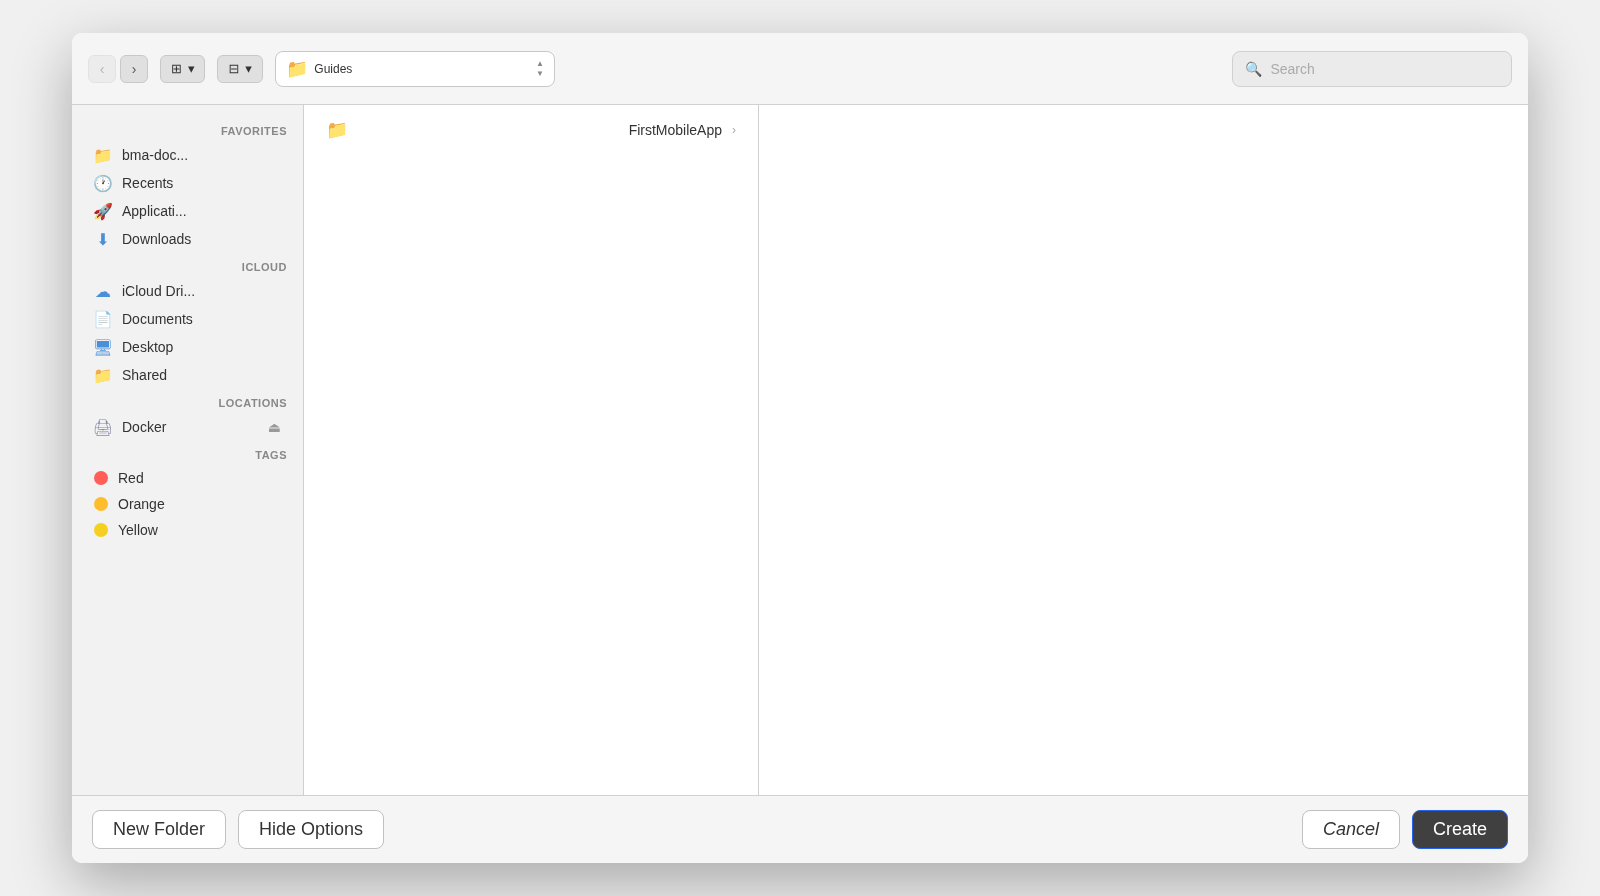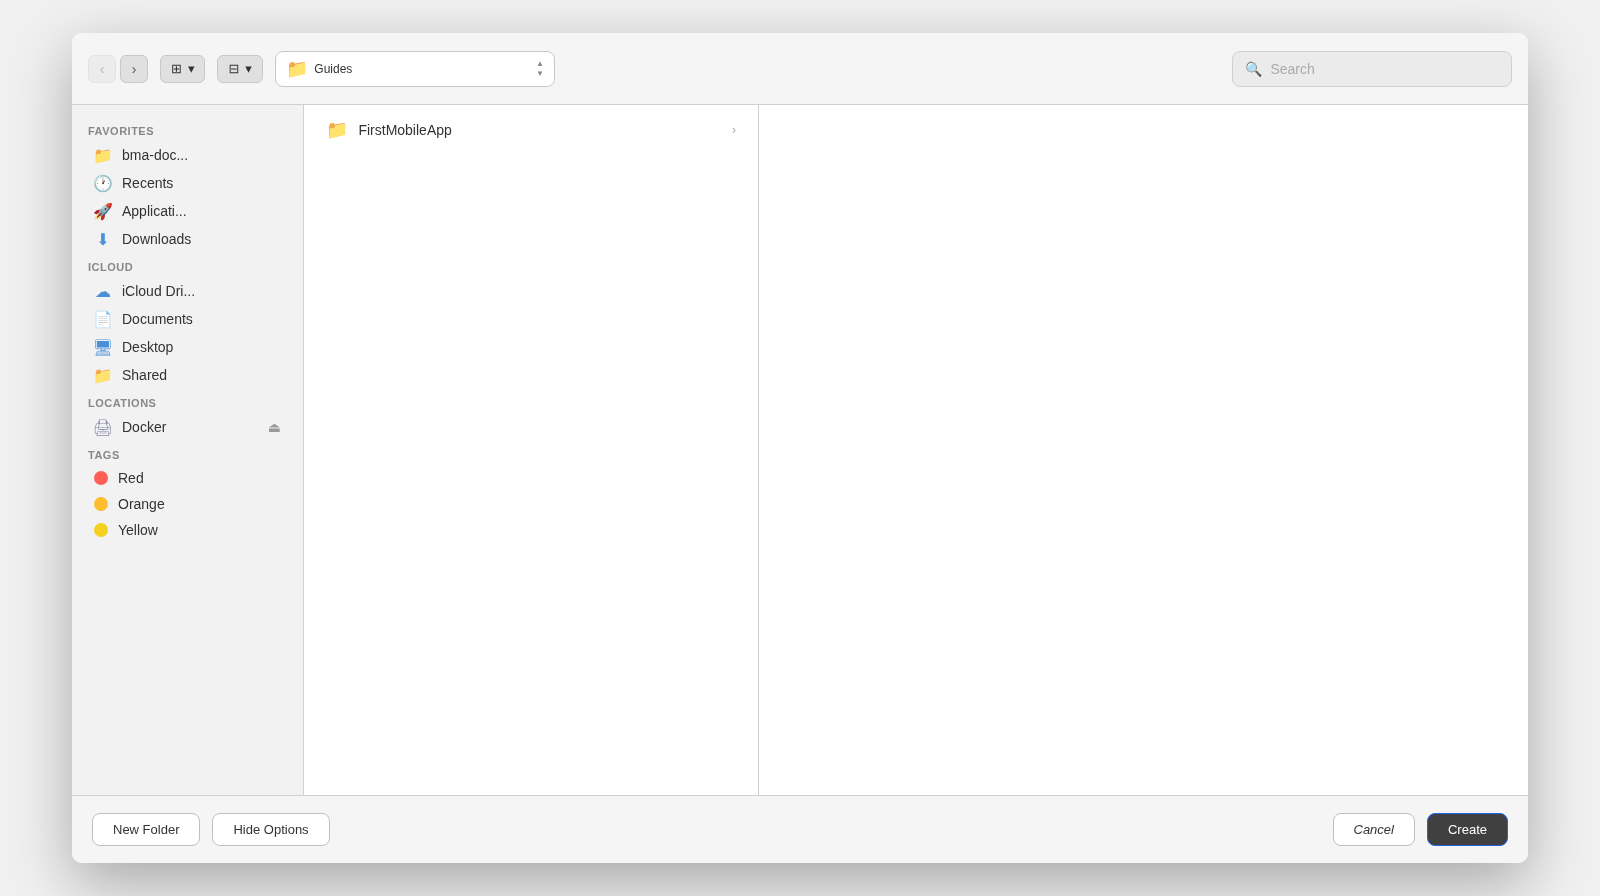--- a/index.html
+++ b/index.html
@@ -131,20 +131,21 @@
 
     .search-bar input::placeholder { color: #aaa; }
 
     .search-icon { color: #888; font-size: 14px; }
 
     
     .main-content {
       display: flex;
       flex: 1;
       overflow: hidden;
+      text-align: right;
     }
 
     
     .sidebar {
       width: 232px;
       background: #f2f2f2;
       border-right: 1px solid #d0d0d0;
       overflow-y: auto;
       padding: 12px 0;
       flex-shrink: 0;
@@ -242,21 +243,21 @@
       display: flex;
       align-items: center;
       padding: 0 20px;
       gap: 12px;
       flex-shrink: 0;
     }
 
     .bottom-btn {
       padding: 8px 20px;
       border-radius: 8px;
-      font-size: 13px;
+      font-size: 18px;
       cursor: pointer;
       border: 1.5px solid #c0c0c0;
       background: white;
       color: #333;
       font-weight: 400;
     }
 
     .bottom-btn.cancel-btn {
       background: white;
       font-style: italic;

